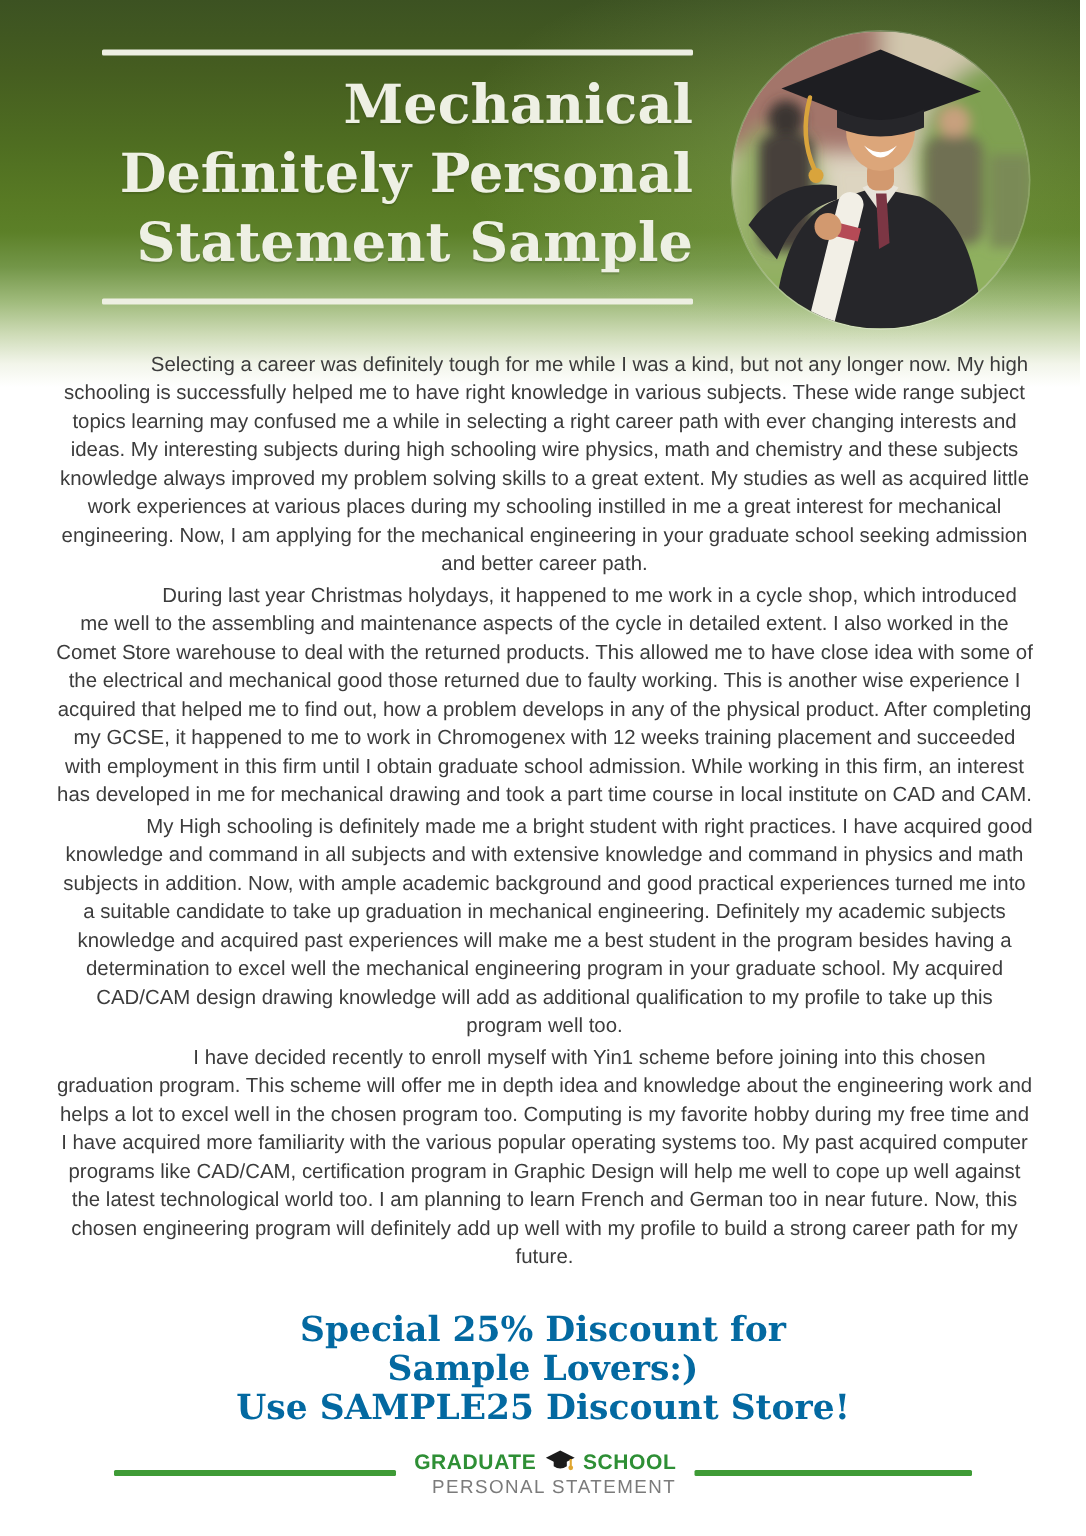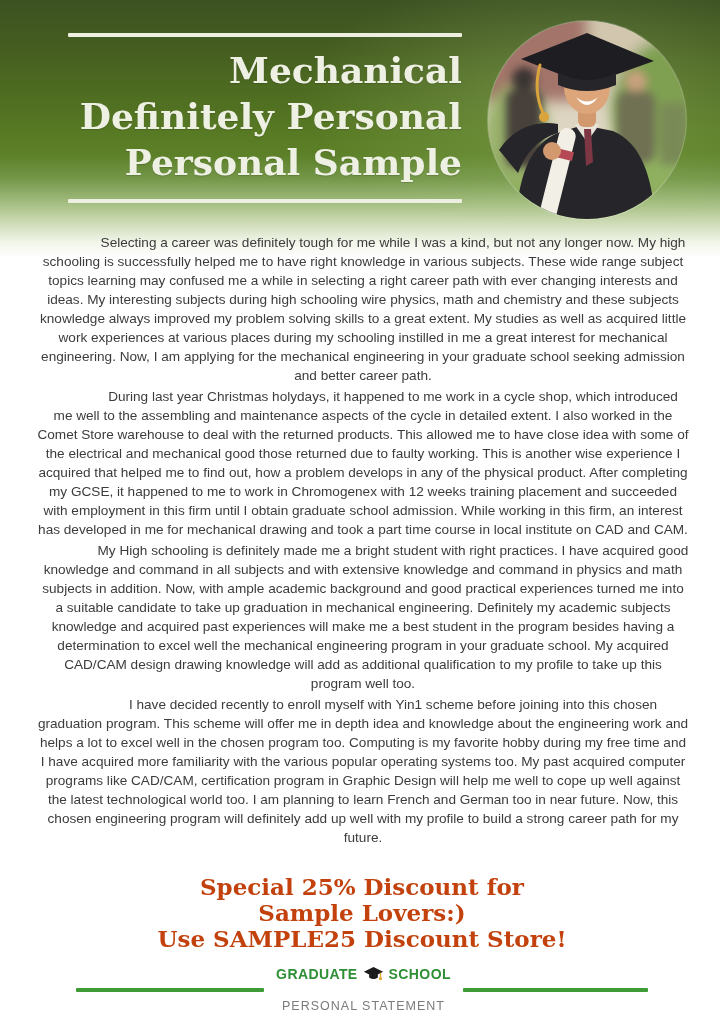--- a/index.html
+++ b/index.html
@@ -38,51 +38,51 @@
   .main-text {
     position:absolute; top:233px; left:37px; width:652px;
     color:#3c3c3c; font-size:13.6px; line-height:19px; text-align:center;
   }
   .main-text p { margin:0 0 2px 0; text-indent:60px; }
 
   
   .promo {
     position:absolute; top:874px; left:0; width:724px; text-align:center;
     font-family:"DejaVu Serif","Liberation Serif",serif; font-weight:bold;
-    font-size:23px; line-height:26px; color:#c2410c;
+    font-size:23px; line-height:26px; color:#0369a1;
   }
 
   
   .brandbar {
     position:absolute; top:966px; left:0; width:724px;
     display:flex; justify-content:center; align-items:center; gap:12px;
   }
   .brand-rule { height:4px; background:#3f9b36; border-radius:1px; }
   .brand-rule.left  { width:188px; }
   .brand-rule.right { width:185px; }
   .brand { text-align:center; }
   .brand-top {
     display:flex; align-items:flex-end; justify-content:center; gap:5px;
     font-weight:bold; font-size:14px; letter-spacing:0.4px; color:#2e8f35;
   }
   .brand-bottom {
-    margin-top:17px; font-size:12.5px; letter-spacing:1px; color:#7b7b7b;
+    margin-top:2px; font-size:12.5px; letter-spacing:1px; color:#7b7b7b;text-align:right;
   }
 </style>
 </head>
 <body>
 
 <div class="page">
 
   <div class="banner">
     <div class="title-block">
       <div class="title-rule top"></div>
       <div class="title-line">Mechanical</div>
       <div class="title-line">Definitely Personal</div>
-      <div class="title-line">Personal Sample</div>
+      <div class="title-line">Statement Sample</div>
       <div class="title-rule bottom"></div>
     </div>
 
     <div class="photo">
       <svg viewBox="0 0 198 198" width="198" height="198">
         <defs>
           <filter id="blur8" x="-30%" y="-30%" width="160%" height="160%">
               <feGaussianBlur stdDeviation="7"></feGaussianBlur>
             </filter>
           <filter id="blur4" x="-30%" y="-30%" width="160%" height="160%">

